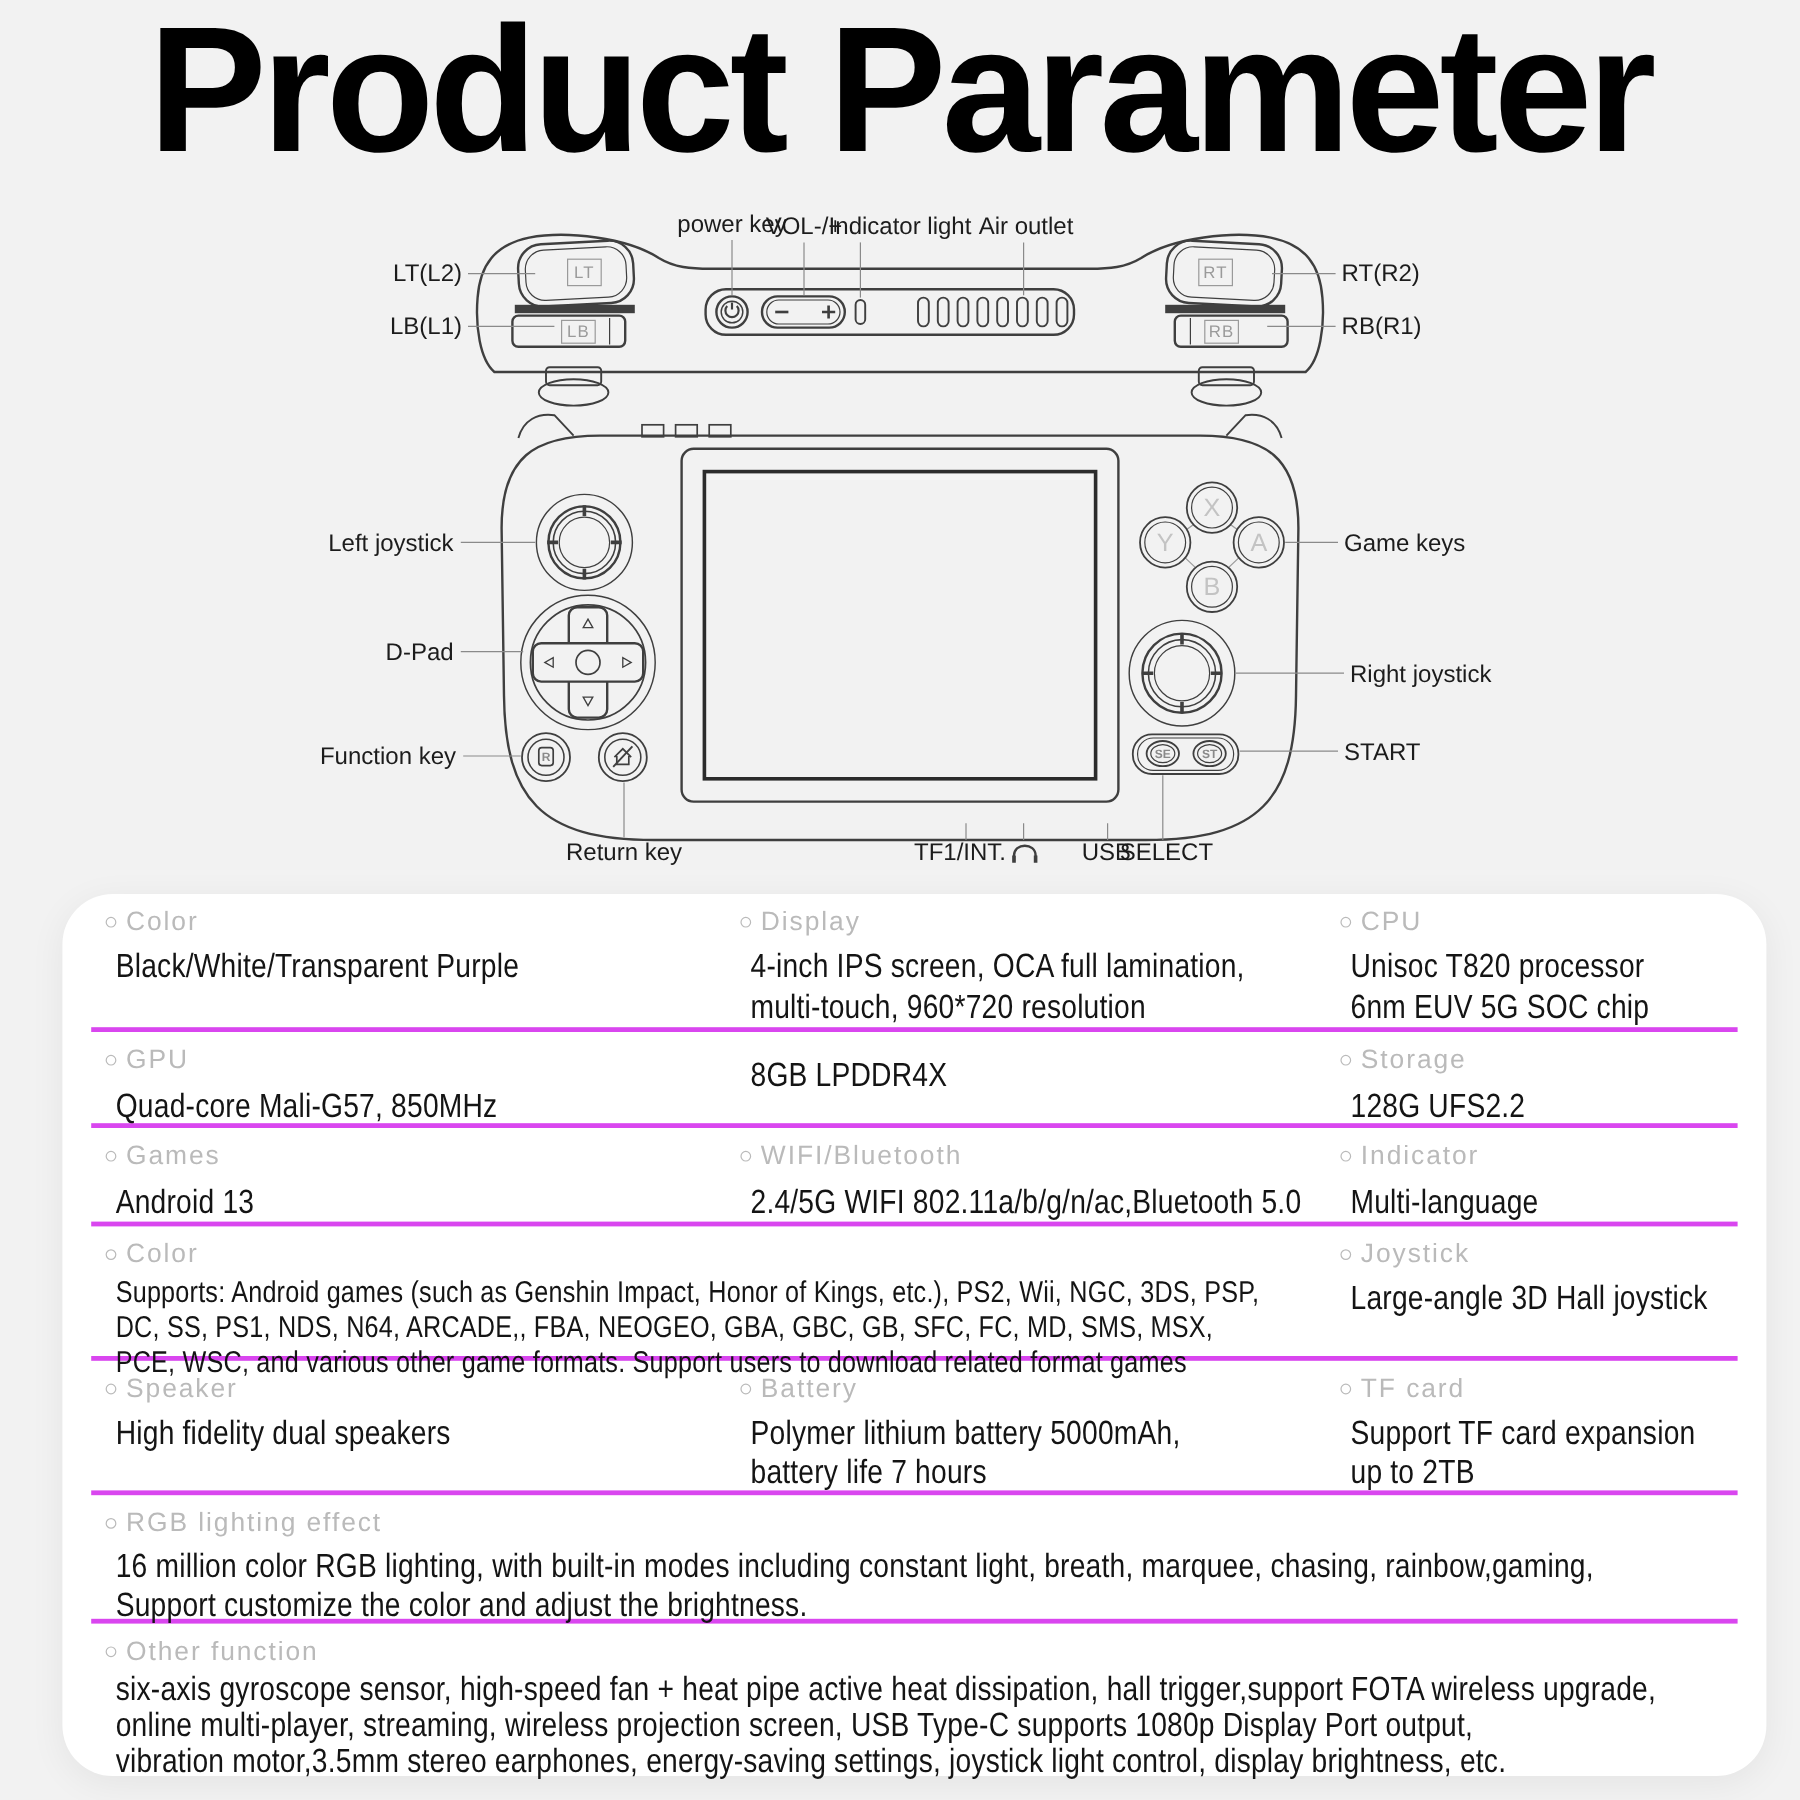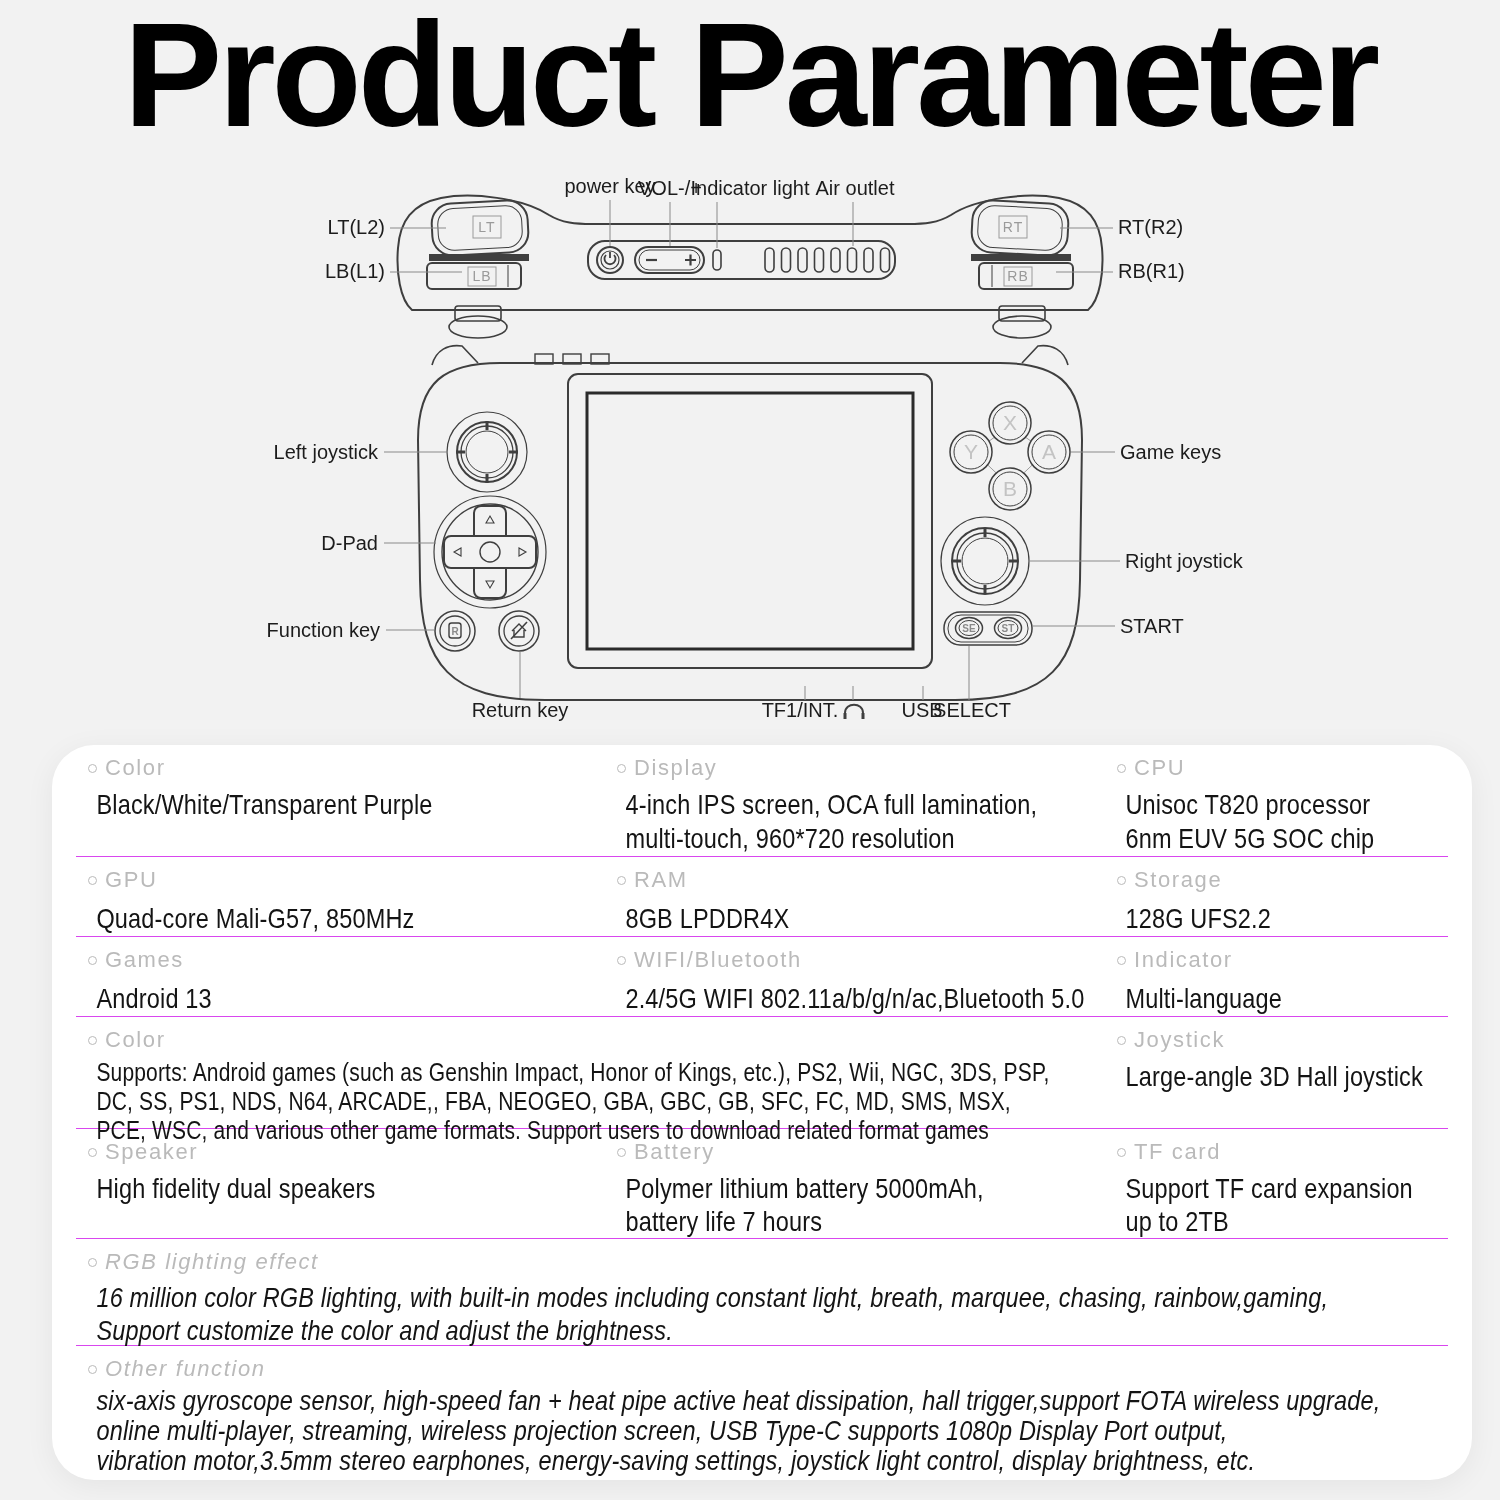--- a/index.html
+++ b/index.html
@@ -25,23 +25,23 @@
   .card{
     position:absolute;left:52px;top:745px;width:1420px;height:735px;
     background:#ffffff;border-radius:42px;
     box-shadow:0 6px 30px rgba(0,0,0,.06);
     display:flex;flex-direction:column;
   }
   .row{
     box-sizing:border-box;margin:0 24px;padding-top:10px;
     display:grid;grid-template-columns:529px 500px 1fr;
   }
-  .row + .row{border-top:1px solid #d946ef;}
+  .row + .row{border-top:4px solid #d946ef;}
   .row.span2{grid-template-columns:1029px 1fr;}
-  .row.full{grid-template-columns:1fr;font-style:italic;}
+  .row.full{grid-template-columns:1fr;}
   .r1{height:115px}.r2{height:80px}.r3{height:82px}.r4{height:112px}
   .r5{height:112px}.r6{height:107px}.r7{height:148px}
   .cell{padding-left:12px;overflow:visible;}
   .label{display:flex;align-items:center;gap:8px;color:#bababa;font-size:22px;letter-spacing:1.6px;}
   .ring{width:7px;height:7px;border:1.5px solid #bababa;border-radius:50%;flex:0 0 auto;}
   .value{
     margin-top:7px;padding-left:10px;
     font-size:28px;line-height:34px;color:#141414;letter-spacing:.2px;
     white-space:pre-line;
     transform:scaleX(.84);transform-origin:0 0;width:119%;
@@ -289,24 +289,20 @@
 
   <div class="row r2">
     <div class="cell">
       <div class="label">
           <span class="ring"></span>
           <span>GPU</span>
         </div>
       <div class="value">Quad-core Mali-G57, 850MHz</div>
     </div>
     <div class="cell">
-      <div class="label">
-          <span class="ring"></span>
-          <span>RAM</span>
-        </div>
       <div class="value">8GB LPDDR4X</div>
     </div>
     <div class="cell">
       <div class="label">
           <span class="ring"></span>
           <span>Storage</span>
         </div>
       <div class="value">128G UFS2.2</div>
     </div>
   </div>

